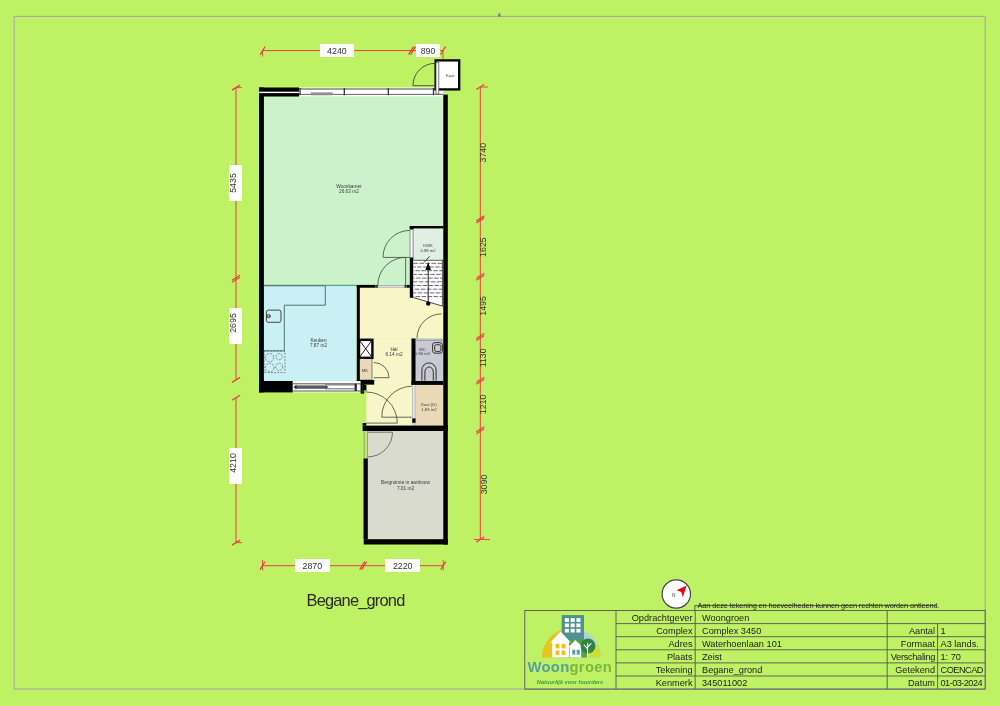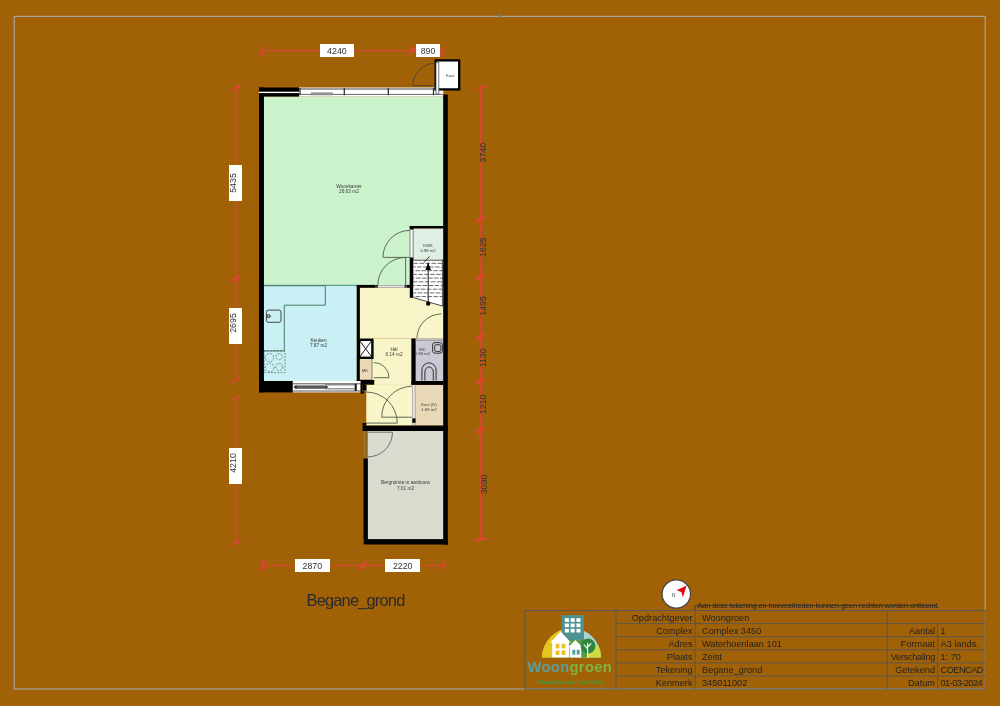--- a/index.html
+++ b/index.html
@@ -1,16 +1,16 @@
 <!DOCTYPE html>
 <html><head>
 <meta charset="utf-8">
 <style>
   html,body{margin:0;padding:0;background:#ffffff;}
-  #page{position:relative;width:1000px;height:706px;background:#a16207;overflow:hidden;}
+  #page{position:relative;width:1000px;height:706px;background:#bef264;overflow:hidden;}
   svg{position:absolute;top:0;left:0;}
   text{font-family:"Liberation Sans", sans-serif;}
 </style>
 </head>
 <body>
 <div id="page">
 <svg width="1000" height="706" viewBox="0 0 1000 706">
 
   <rect x="14.2" y="16.4" width="971" height="672.6" fill="none" stroke="#a8a8a8" stroke-width="1.1"></rect>
   <rect x="498.3" y="13.6" width="2.2" height="3.2" fill="#777"></rect>

